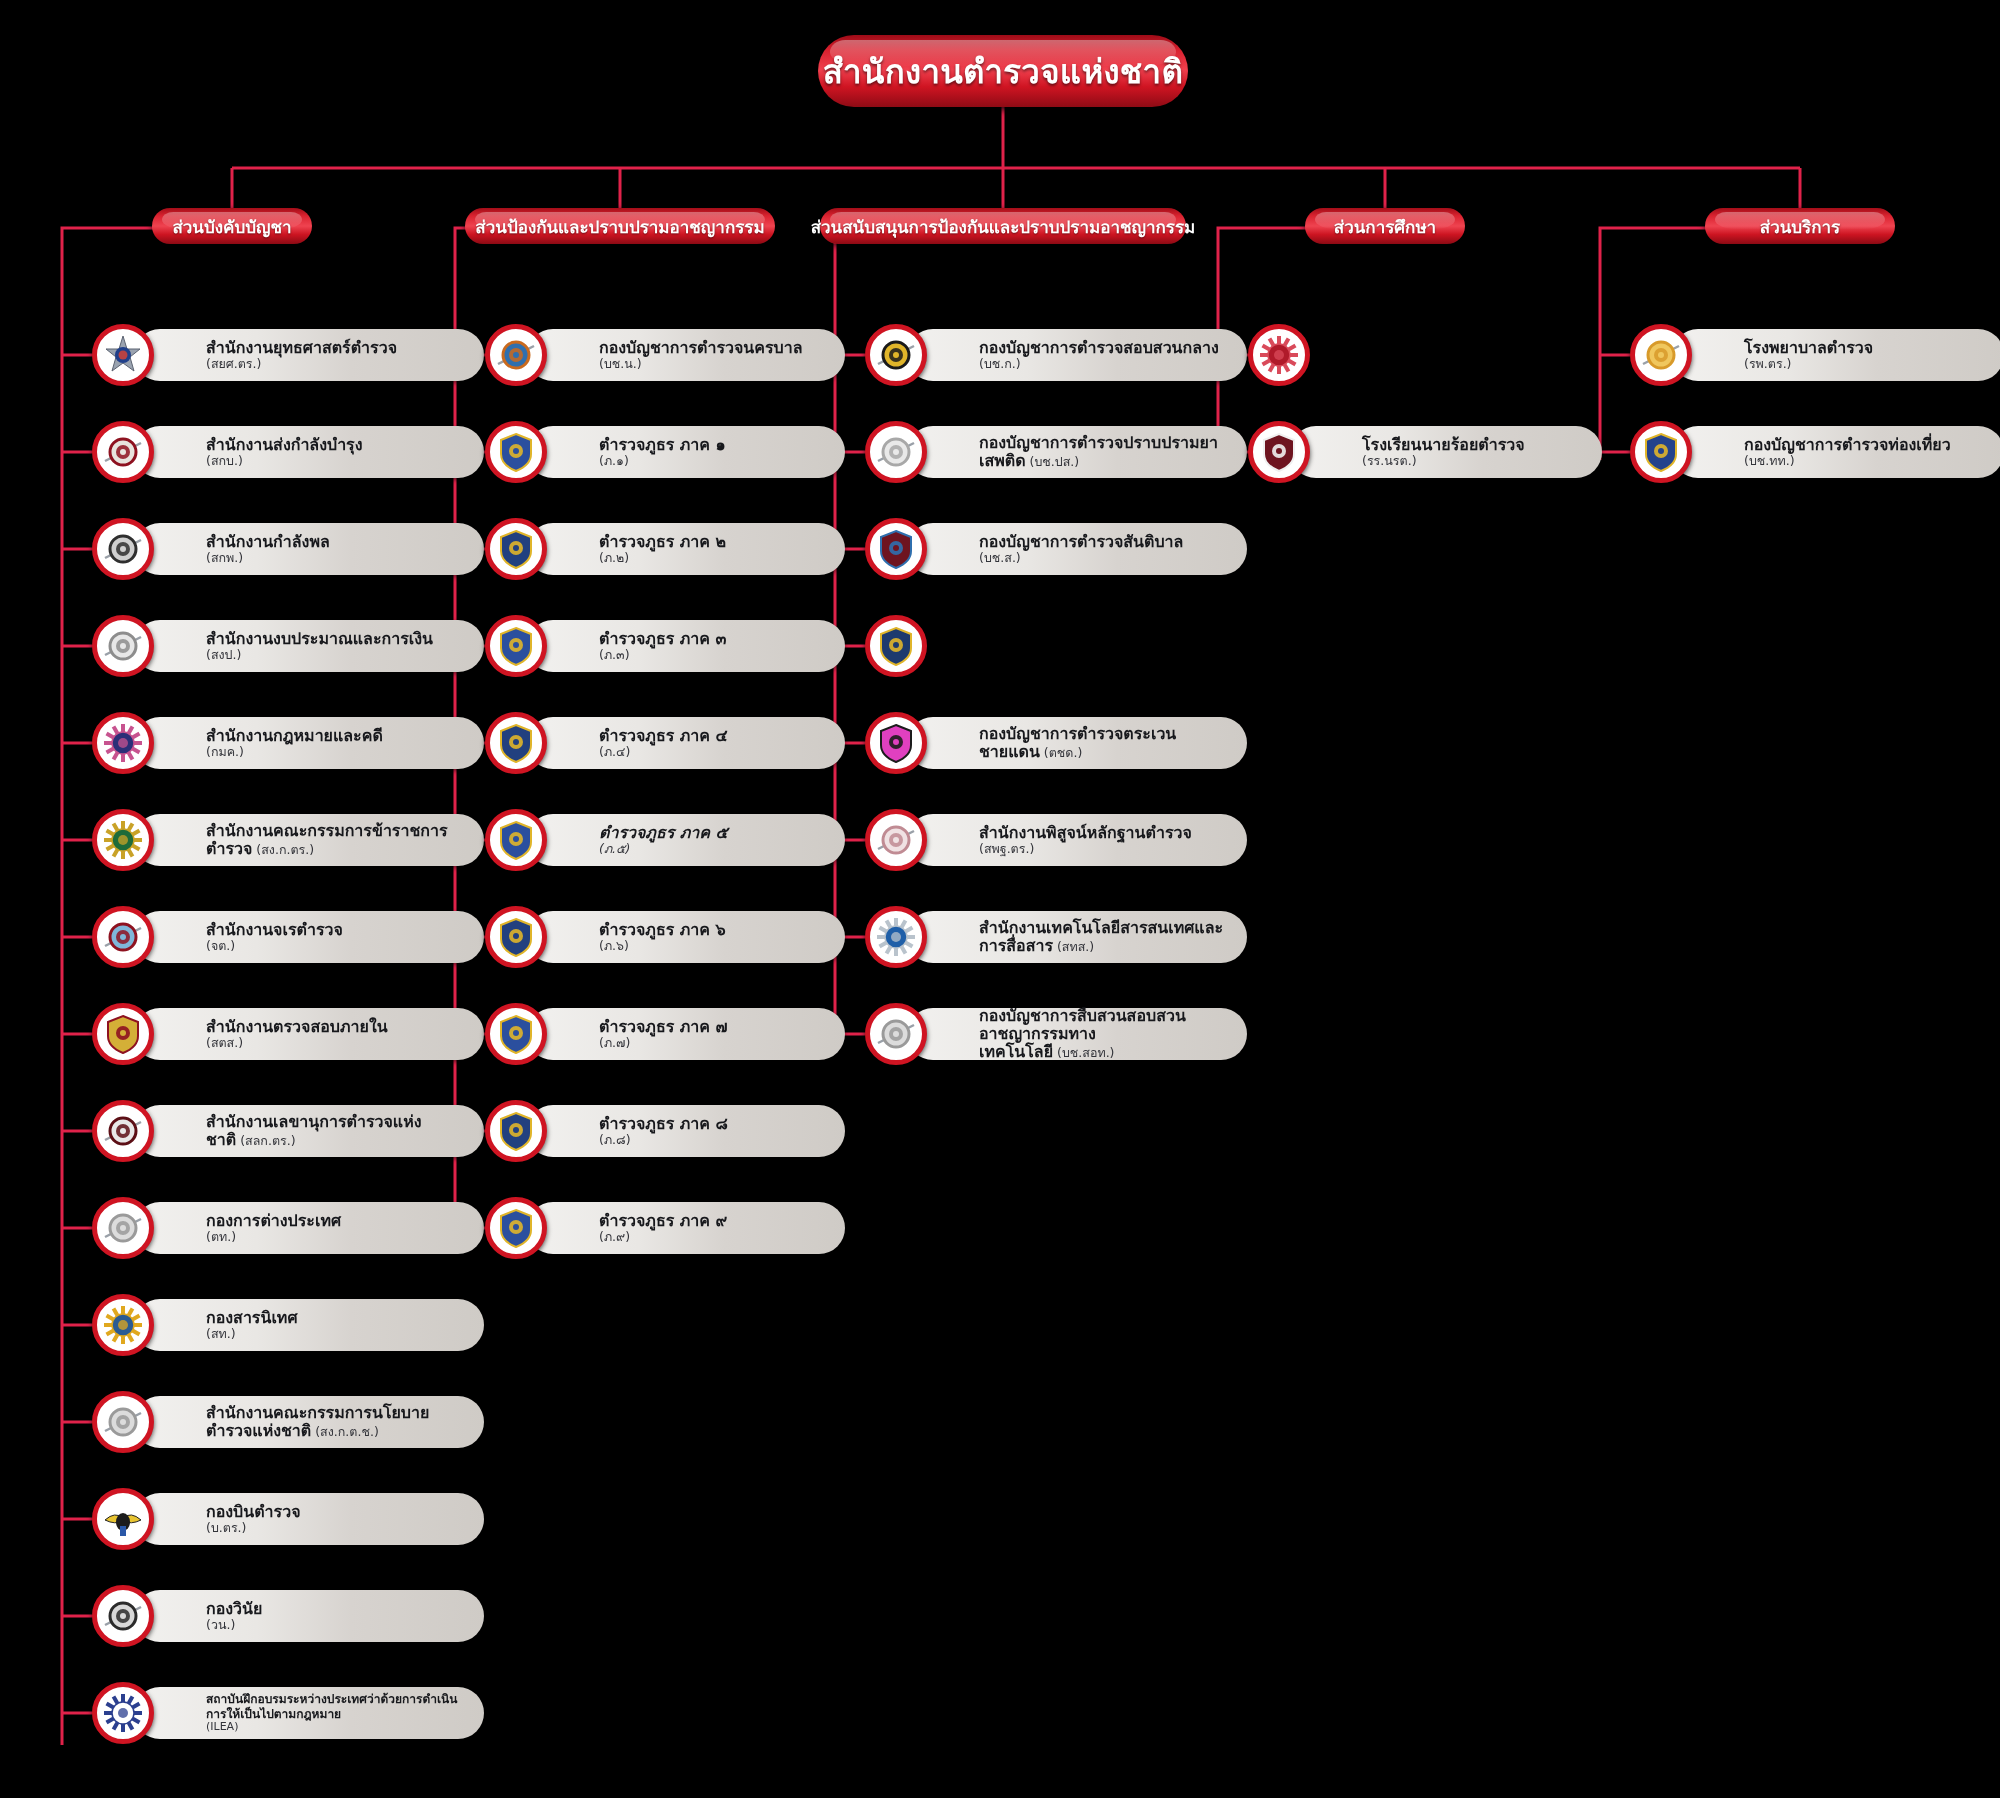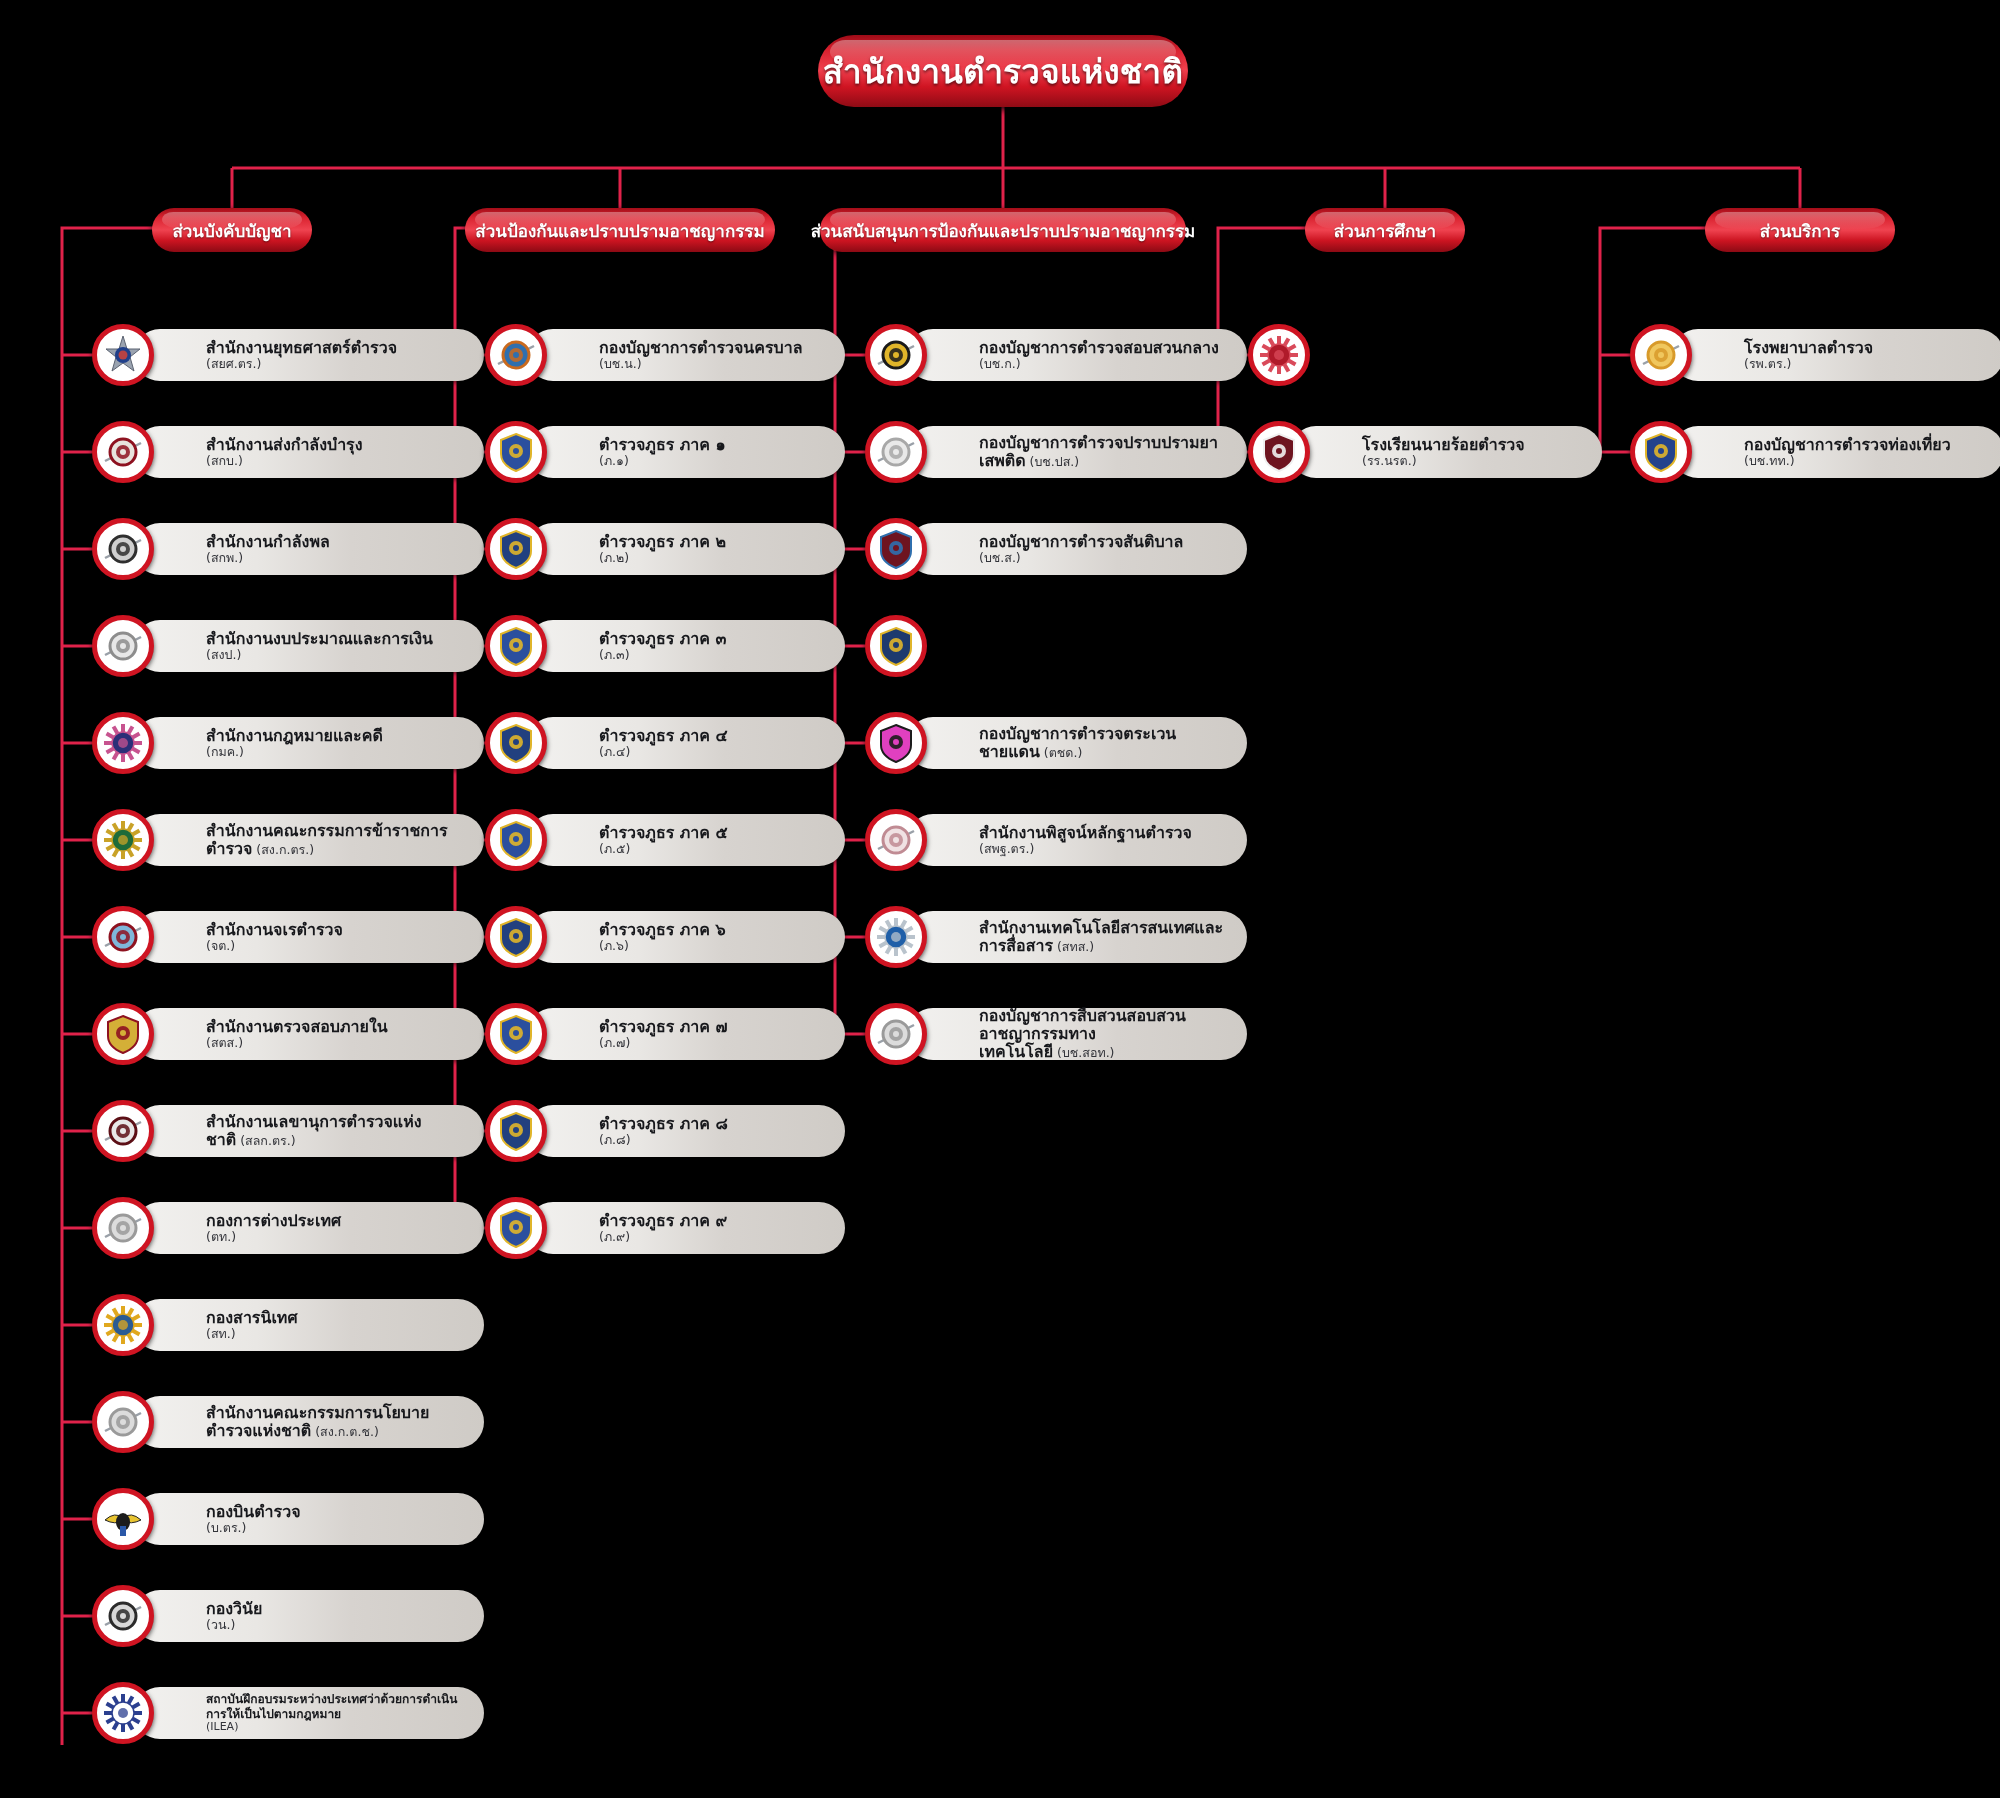--- a/index.html
+++ b/index.html
@@ -58,21 +58,21 @@
     font-size: 33px;
     font-weight: bold;
     letter-spacing: 0.3px;
     text-shadow: 0 2px 3px rgba(0,0,0,0.55);
     white-space: nowrap;
   }
 
   
   .col-head {
     position: absolute;
-    height: 44px;
+    height: 36px;
     border-radius: 24px;
     background: linear-gradient(to bottom, #a30d18 0%, #da2330 22%, #ef4350 50%, #cc1421 74%, #8c0a14 100%);
     box-shadow: 0 2px 6px rgba(0,0,0,0.8);
     display: flex;
     align-items: center;
     justify-content: center;
     z-index: 4;
     padding: 6px 14px;
   }
   .col-head::after {
@@ -557,21 +557,21 @@
           <div class="node-abbr">(ภ.๔)</div>
         </div>
         <div class="badge">
           <svg viewBox="0 0 42 42" xmlns="http://www.w3.org/2000/svg">
             <path d="M21 3 L36 9 L36 23 Q36 34 21 40 Q6 34 6 23 L6 9 Z" fill="#22407f" stroke="#e0b52a" stroke-width="2"></path>
              <circle cx="21" cy="20" r="7" fill="#e0b52a" opacity="0.9"></circle>
              <circle cx="21" cy="20" r="3" fill="#22407f"></circle>
           </svg>
         </div>
       </div>
-      <div class="node" style="left: 485px; top: 809px; width: 360px;">
+      <div class="node" style="left: 485px; top: 809px; width: 360px; font-style: italic;">
         <div class="node-bar" style="width: 318px;">
           <div class="node-title">ตำรวจภูธร ภาค ๕</div>
           <div class="node-abbr">(ภ.๕)</div>
         </div>
         <div class="badge">
           <svg viewBox="0 0 42 42" xmlns="http://www.w3.org/2000/svg">
             <path d="M21 3 L36 9 L36 23 Q36 34 21 40 Q6 34 6 23 L6 9 Z" fill="#2b4f9e" stroke="#e0b52a" stroke-width="2"></path>
              <circle cx="21" cy="20" r="7" fill="#e0b52a" opacity="0.9"></circle>
              <circle cx="21" cy="20" r="3" fill="#2b4f9e"></circle>
           </svg>

